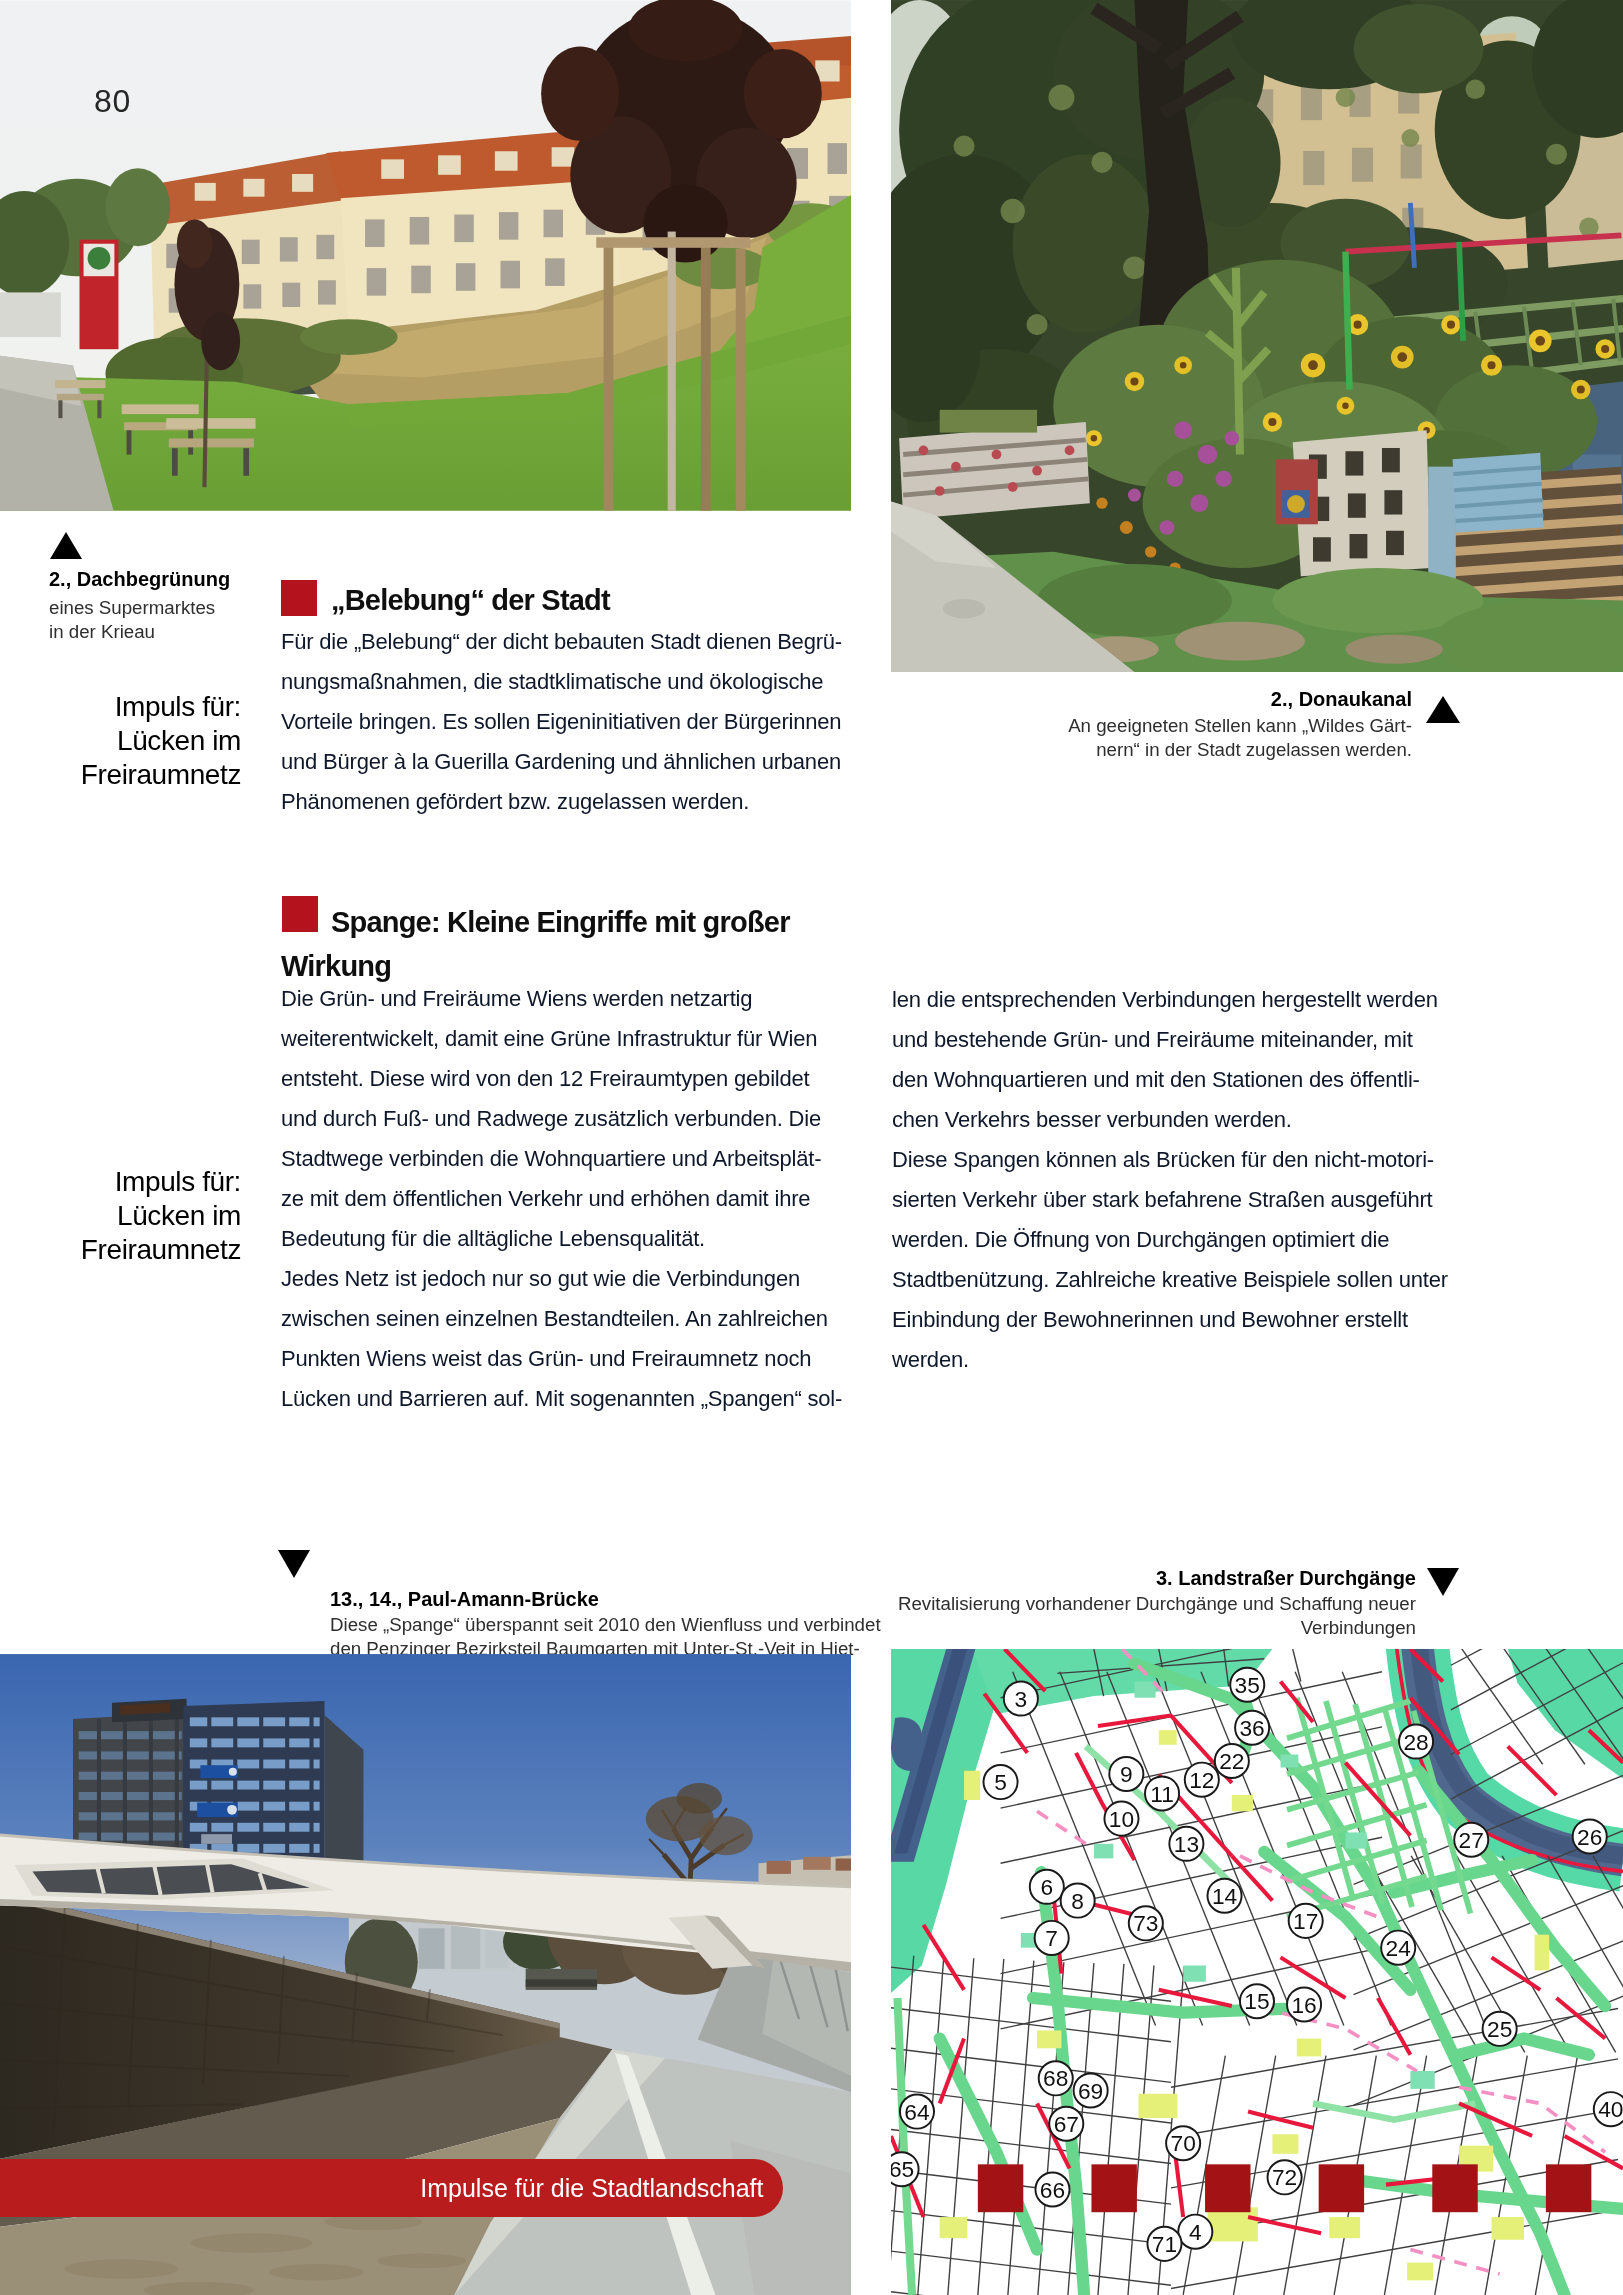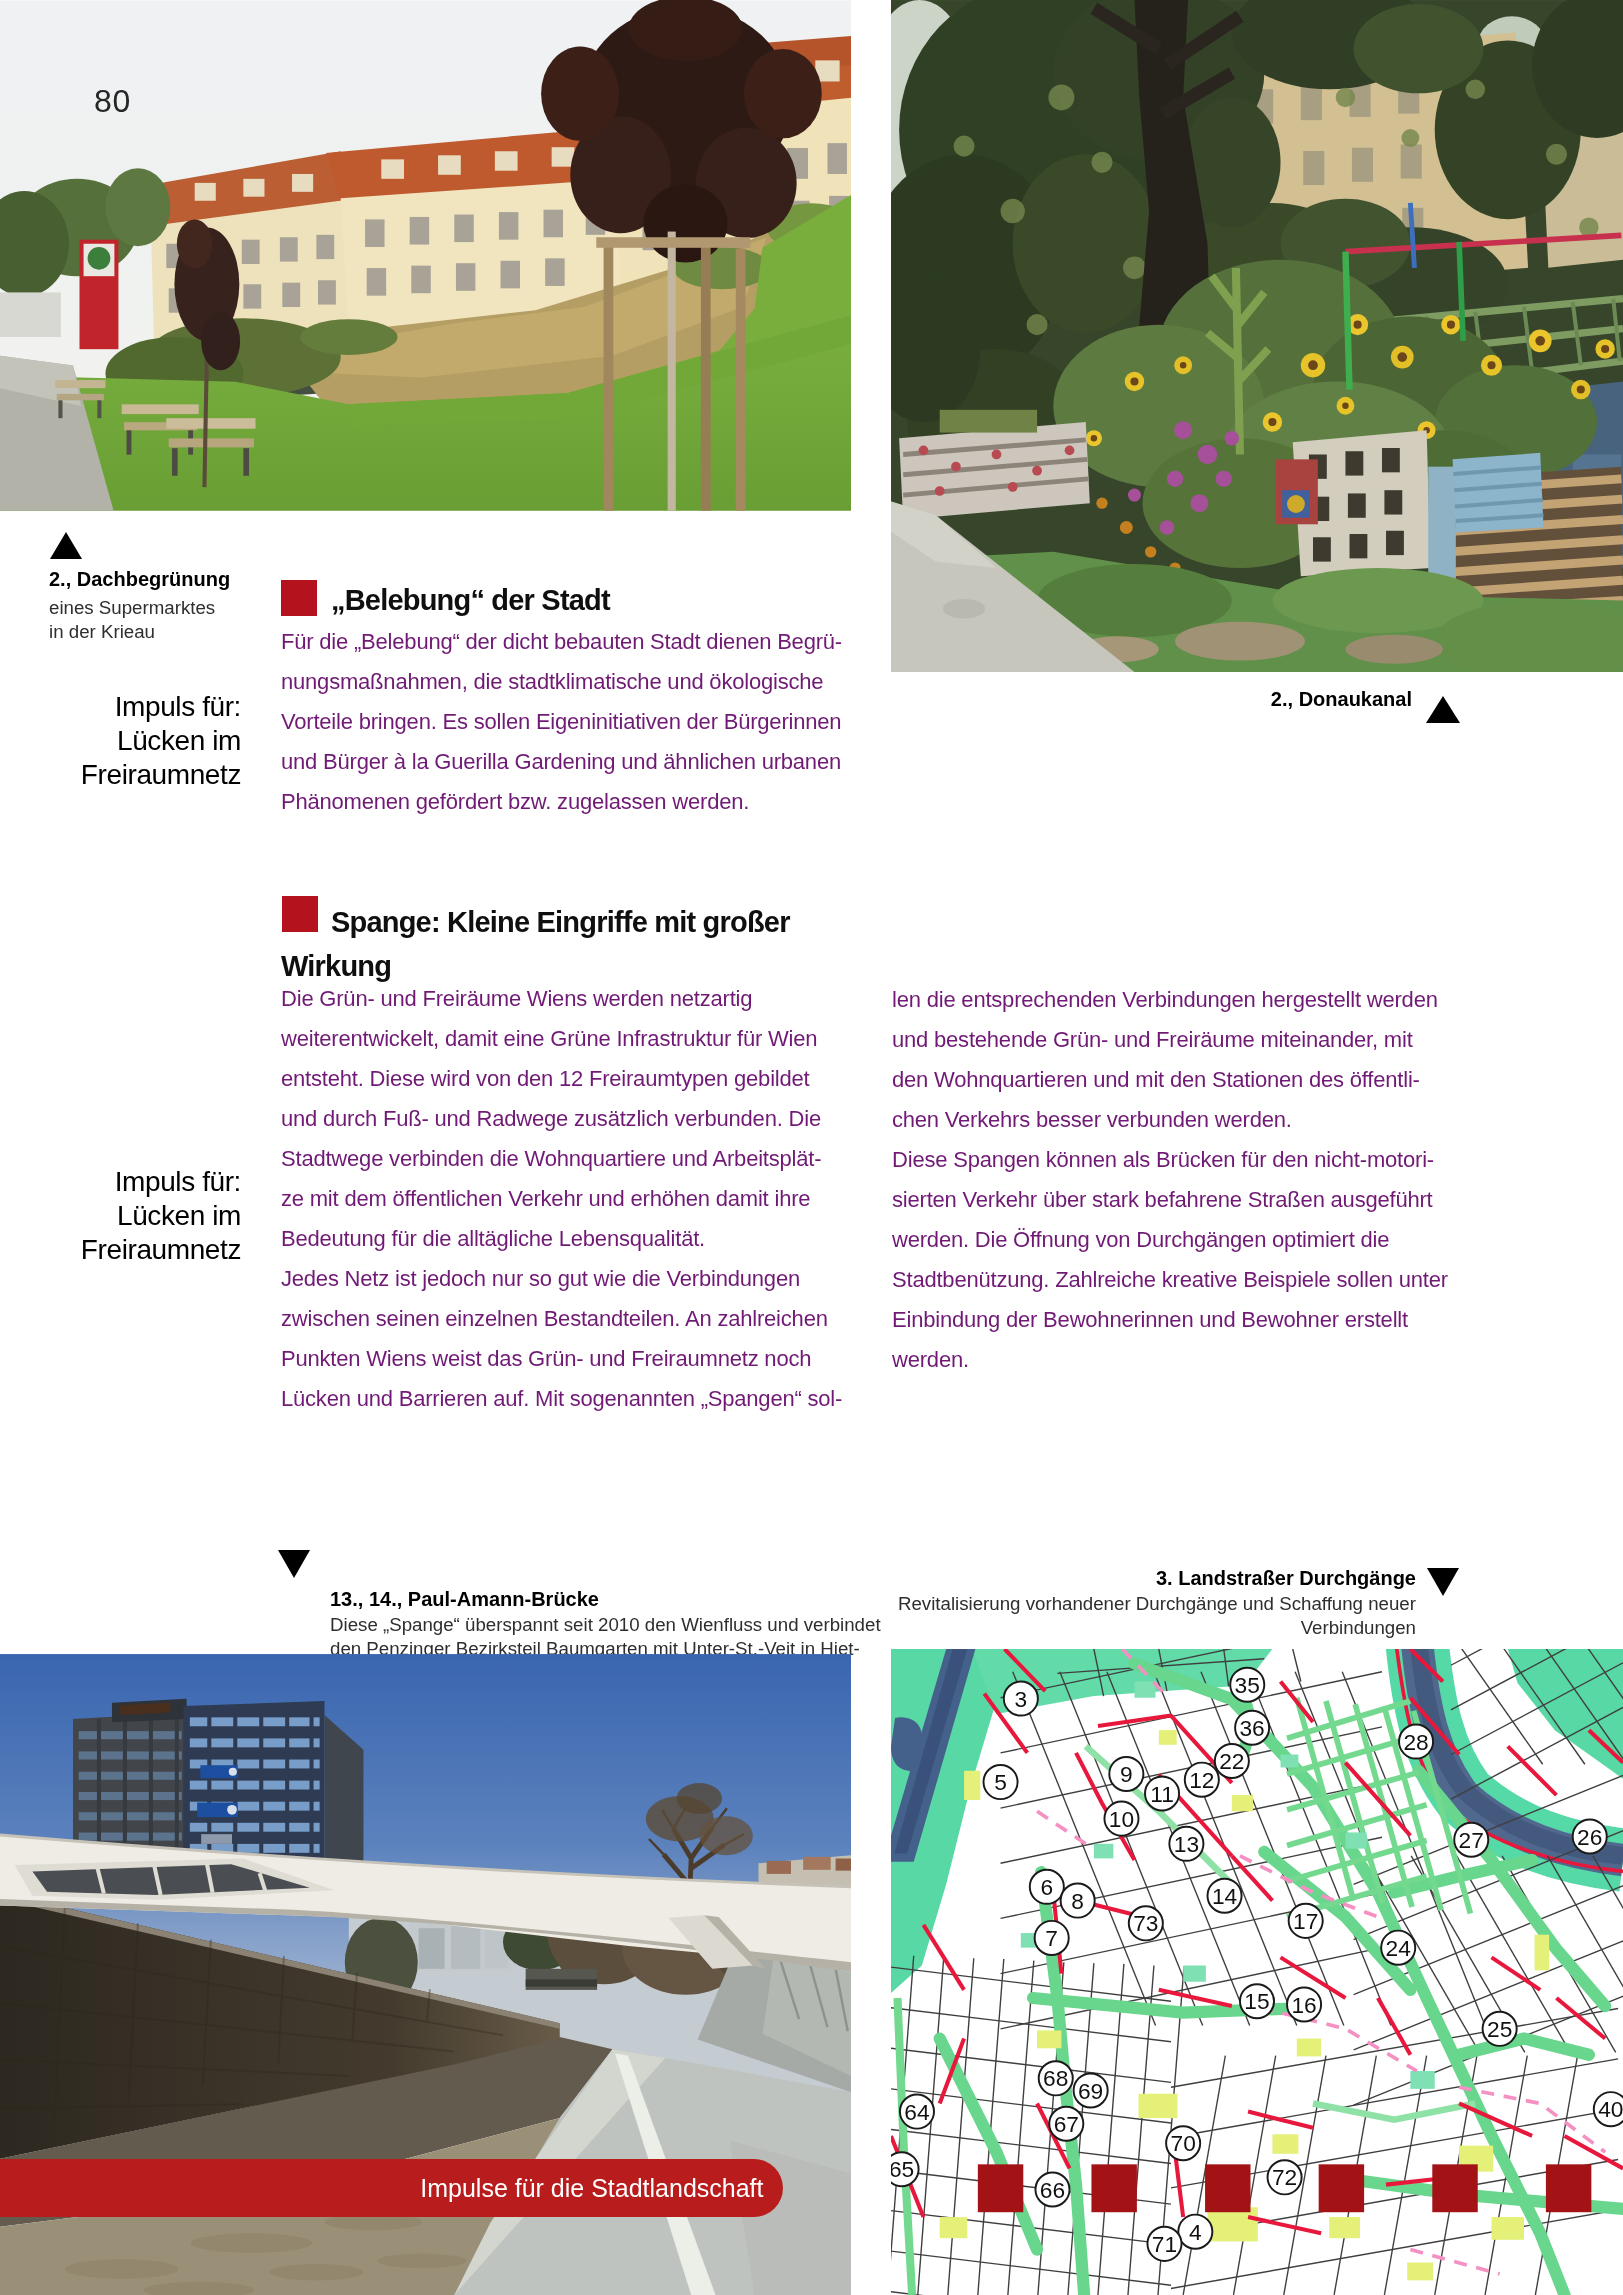--- a/index.html
+++ b/index.html
@@ -1,21 +1,21 @@
 <!DOCTYPE html>
 <html style="font-size:13px"><head>
 <meta charset="utf-8">
 <style>
   html,body{margin:0;padding:0;}
   body{width:1623px;height:2295px;position:relative;background:#ffffff;
        font-family:"Liberation Sans",sans-serif;overflow:hidden;}
   .abs{position:absolute;}
   .cap-title{font-weight:bold;font-size:20px;color:#000;}
   .cap{font-size:18.7px;color:#2e2e2e;line-height:24px;}
-  .body-text{font-size:22px;color:#701a75;line-height:40px;letter-spacing:-0.2px;}
+  .body-text{font-size:22px;color:#0f172a;line-height:40px;letter-spacing:-0.2px;}
   .green{color:#000000;font-weight:normal;font-size:28px;line-height:34px;text-align:right;letter-spacing:-0.4px;}
   .h1{font-weight:bold;font-size:29px;color:#0f0f0f;letter-spacing:-0.8px;}
   .tri-up{width:0;height:0;border-left:16px solid transparent;border-right:16px solid transparent;border-bottom:27px solid #000;}
   .tri-dn{width:0;height:0;border-left:16px solid transparent;border-right:16px solid transparent;border-top:28px solid #000;}
   .redsq{background:#b4121c;width:36px;height:36px;}
 </style>
 </head>
 <body>
 
 <div class="abs" id="photo1" style="left:0;top:0;width:851px;height:511px;">
@@ -406,20 +406,21 @@
 <div class="abs green" style="left:32px;top:690px;width:209px;">Impuls für:<br>Lücken im<br>Freiraumnetz</div>
 
 <div class="abs redsq" style="left:281px;top:580px;"></div>
 
 <div class="abs h1" style="left:331px;top:584px;">„Belebung“ der Stadt</div>
 
 <div class="abs body-text" style="left:281px;top:622px;width:576px;">Für die „Belebung“ der dicht bebauten Stadt dienen Begrü-<br>nungsmaßnahmen, die stadtklimatische und ökologische<br>Vorteile bringen. Es sollen Eigeninitiativen der Bürgerinnen<br>und Bürger à la Guerilla Gardening und ähnlichen urbanen<br>Phänomenen gefördert bzw. zugelassen werden.</div>
 
 <div class="abs" style="left:1006px;top:688px;width:406px;text-align:right;">
   <div class="cap-title">2., Donaukanal</div>
+  <div class="cap" style="margin-top:3.2px;">An geeigneten Stellen kann „Wildes Gärt-<br>nern“ in der Stadt zugelassen werden.</div>
 </div>
 
 <div class="abs tri-up" style="left:1426px;top:696px;border-left-width:17px;border-right-width:17px;"></div>
 
 <div class="abs redsq" style="left:282px;top:896px;"></div>
 
 <div class="abs h1" style="left:281px;top:900px;width:617px;line-height:44px;"><span style="margin-left:50px;">Spange: Kleine Eingriffe mit großer</span><br>Wirkung</div>
 
 <div class="abs green" style="left:32px;top:1165px;width:209px;">Impuls für:<br>Lücken im<br>Freiraumnetz</div>
 

